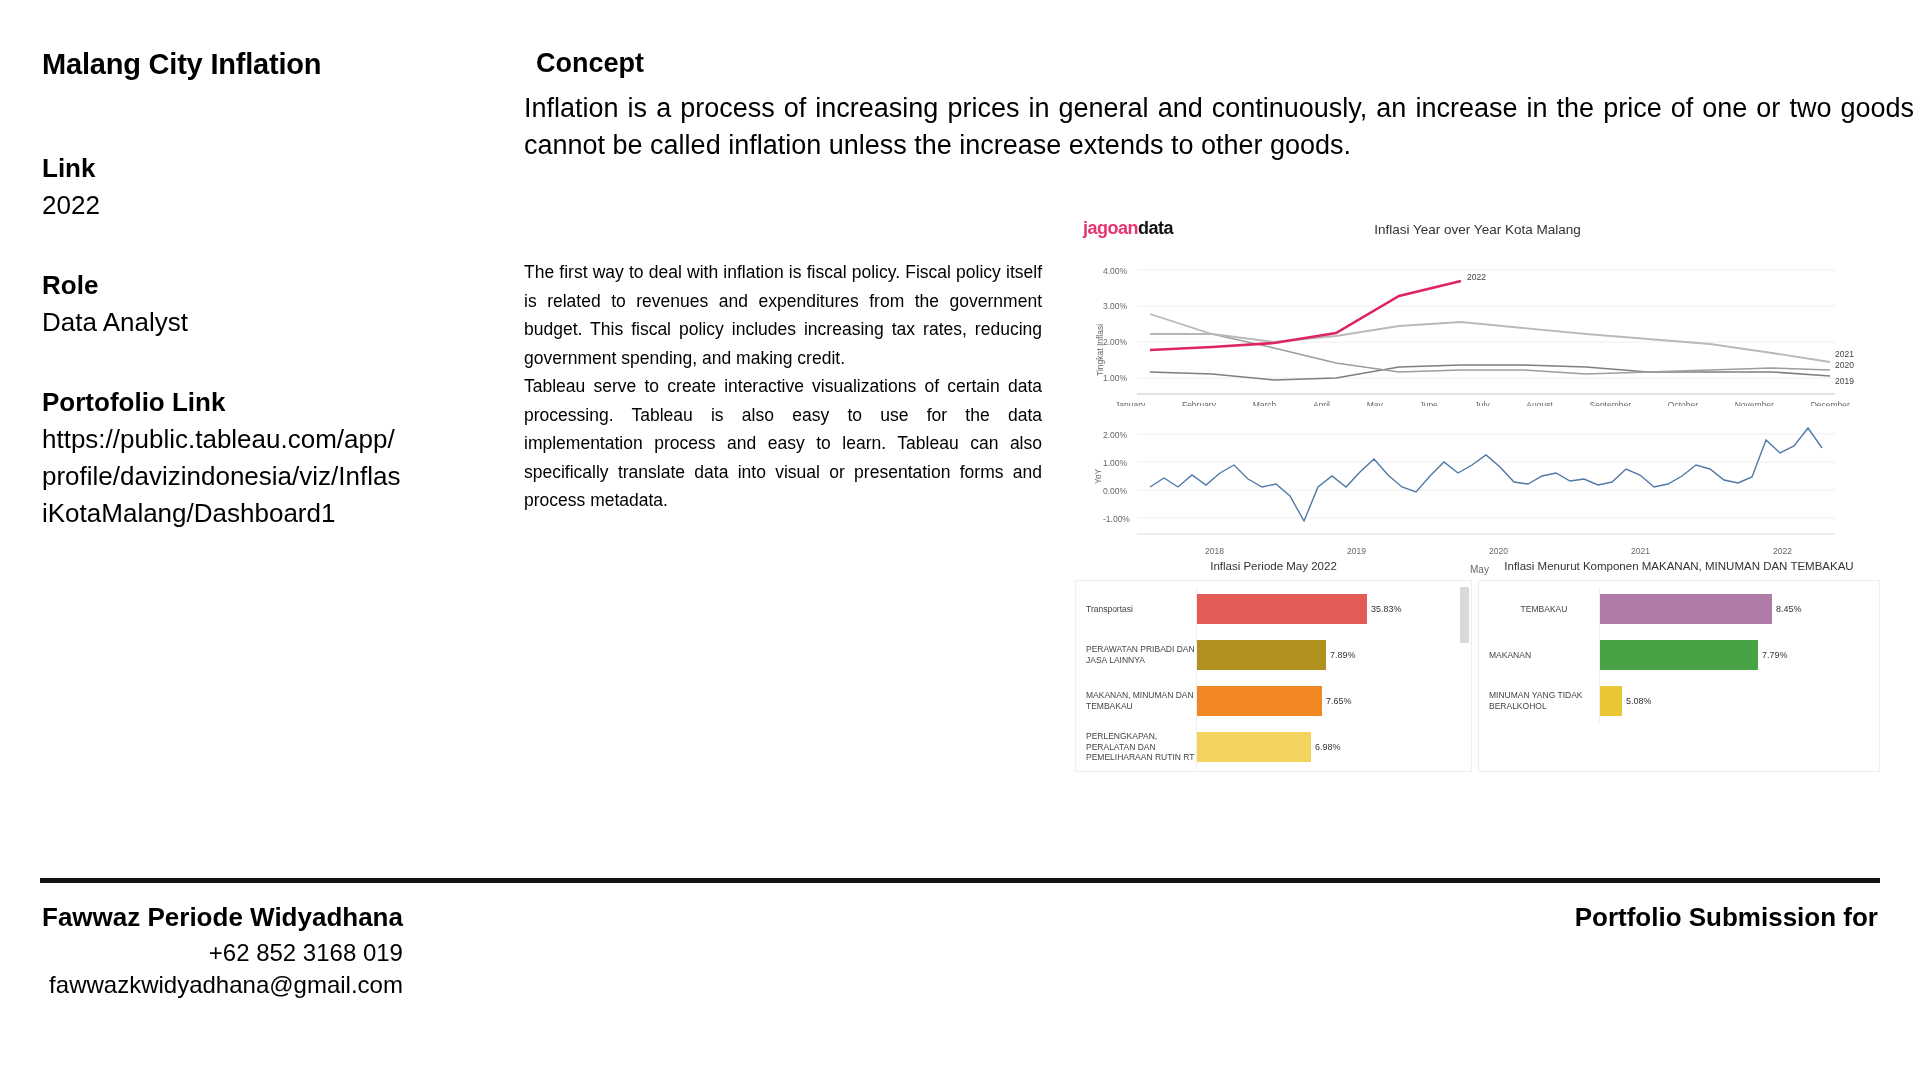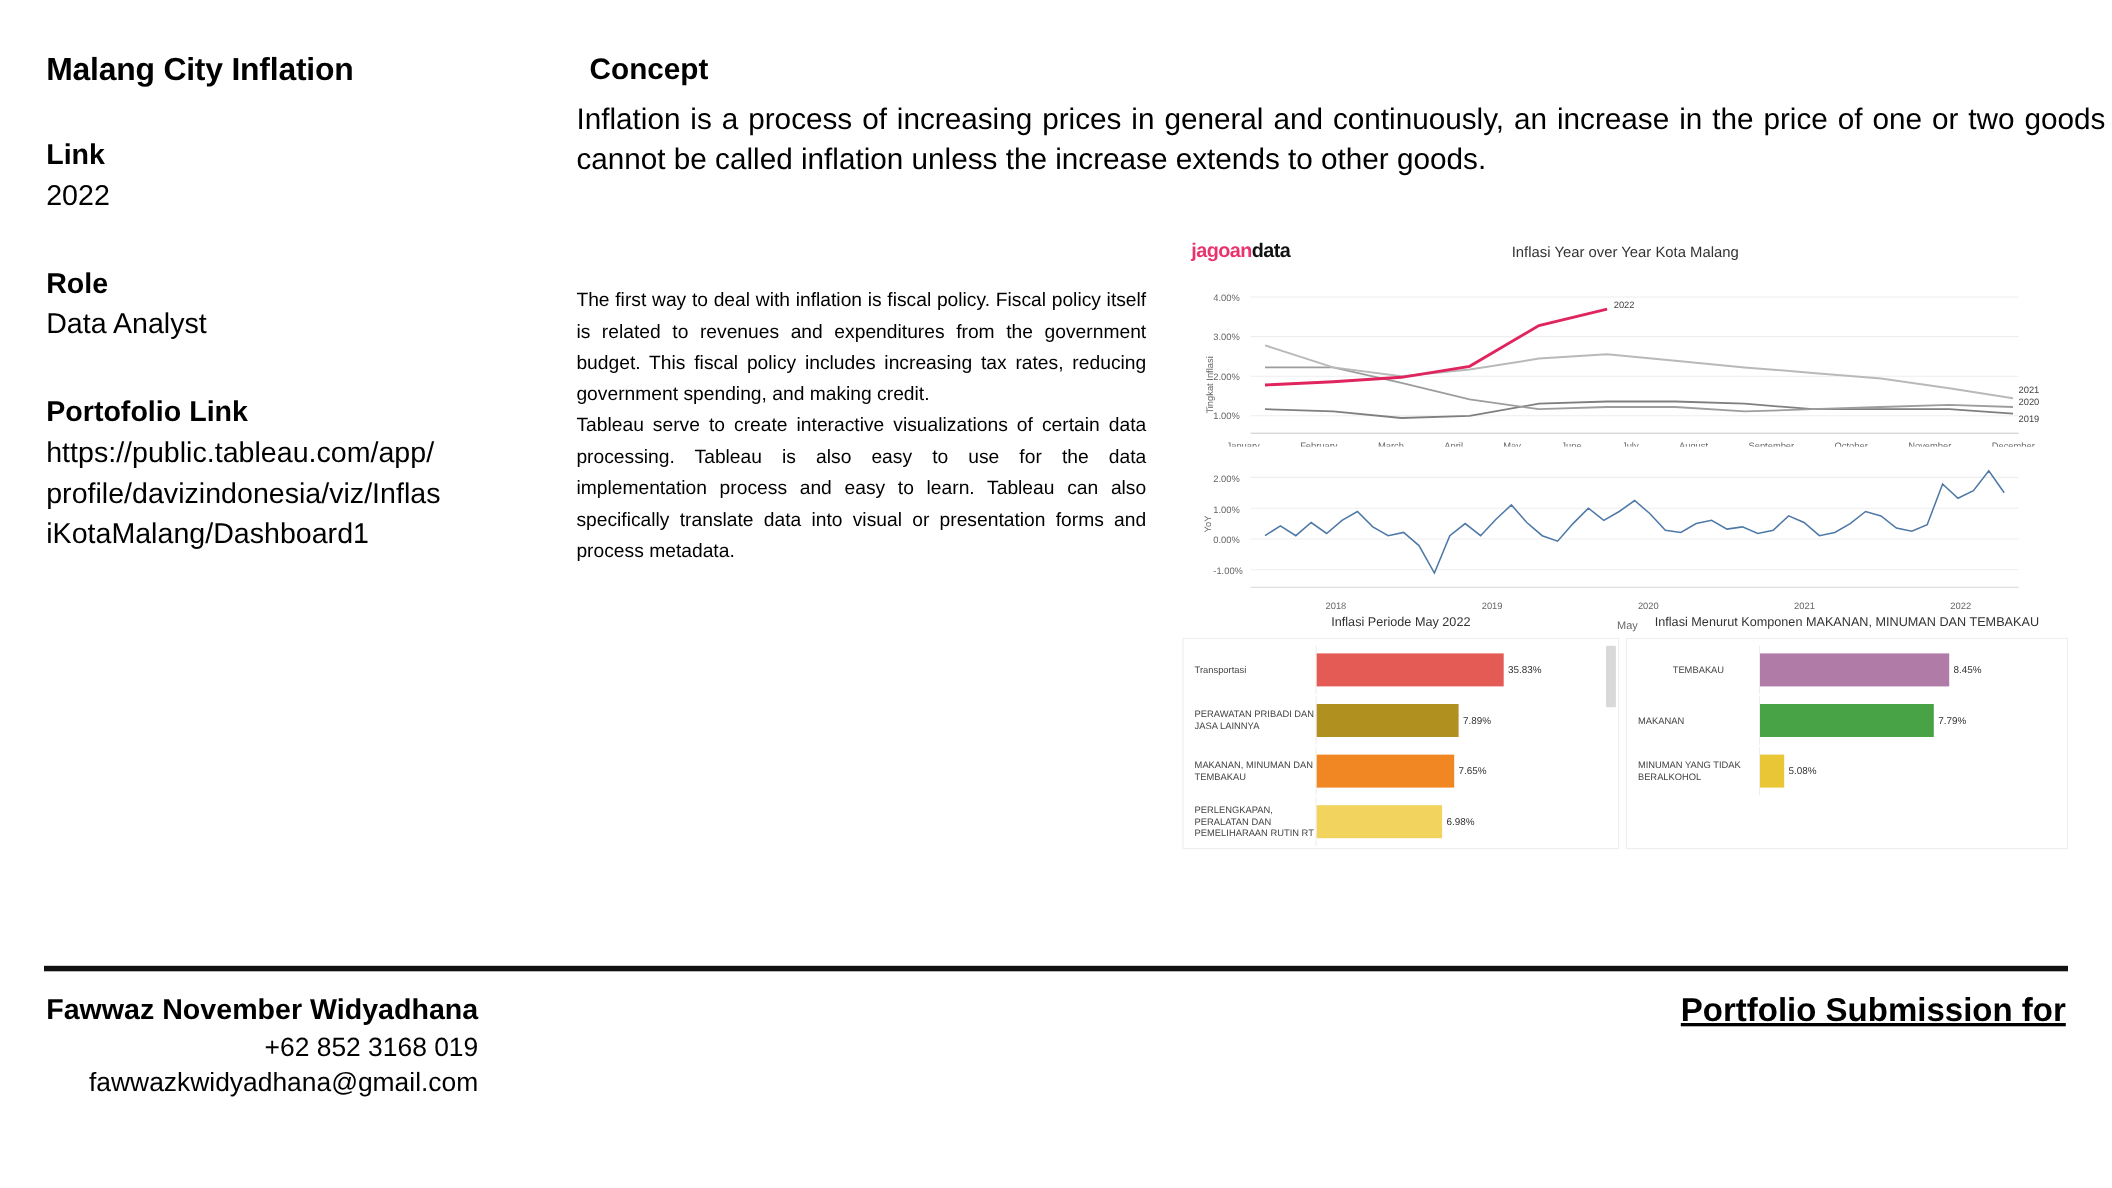--- a/index.html
+++ b/index.html
@@ -22,21 +22,21 @@
   .left-col {
     position: absolute;
     left: 42px;
     top: 48px;
     width: 360px;
   }
   .title-main {
     font-size: 29px;
     font-weight: bold;
     letter-spacing: -0.2px;
-    margin: 0 0 44px 0;
+    margin: 0 0 72px 0;
   }
   .meta-label {
     font-size: 26px;
     font-weight: bold;
     margin: 0 0 3px 0;
   }
   .meta-value {
     font-size: 26px;
     font-weight: normal;
     margin: 0 0 46px 0;
@@ -244,24 +244,23 @@
     margin: 0 0 4px 0;
     text-align: right;
   }
   .footer-right {
     position: absolute;
     right: 42px;
     top: 902px;
     text-align: right;
   }
   .f-sub {
-    font-size: 30px;
+    font-size: 26px;
     font-weight: bold;
     margin: 0 0 10px 0;
-    text-decoration: underline;
   }
   .f-org {
     font-size: 26px;
     text-decoration: underline;
     margin: 0;
   }
 </style>
 </head>
 <body>
 
@@ -443,21 +442,21 @@
           <div class="bar-val">5.08%</div>
         </div>
       </div>
     </div>
 
   </div>
 
   <div class="divider"></div>
 
   <div class="footer-left">
-    <div class="f-name">Fawwaz November Widyadhana</div>
+    <div class="f-name">Fawwaz Periode Widyadhana</div>
     <div class="f-line">+62 852 3168 019</div>
     <div class="f-line">fawwazkwidyadhana@gmail.com</div>
   </div>
 
   <div class="footer-right">
     <div class="f-sub">Portfolio Submission for</div>
   </div>
 
 </div>
 

